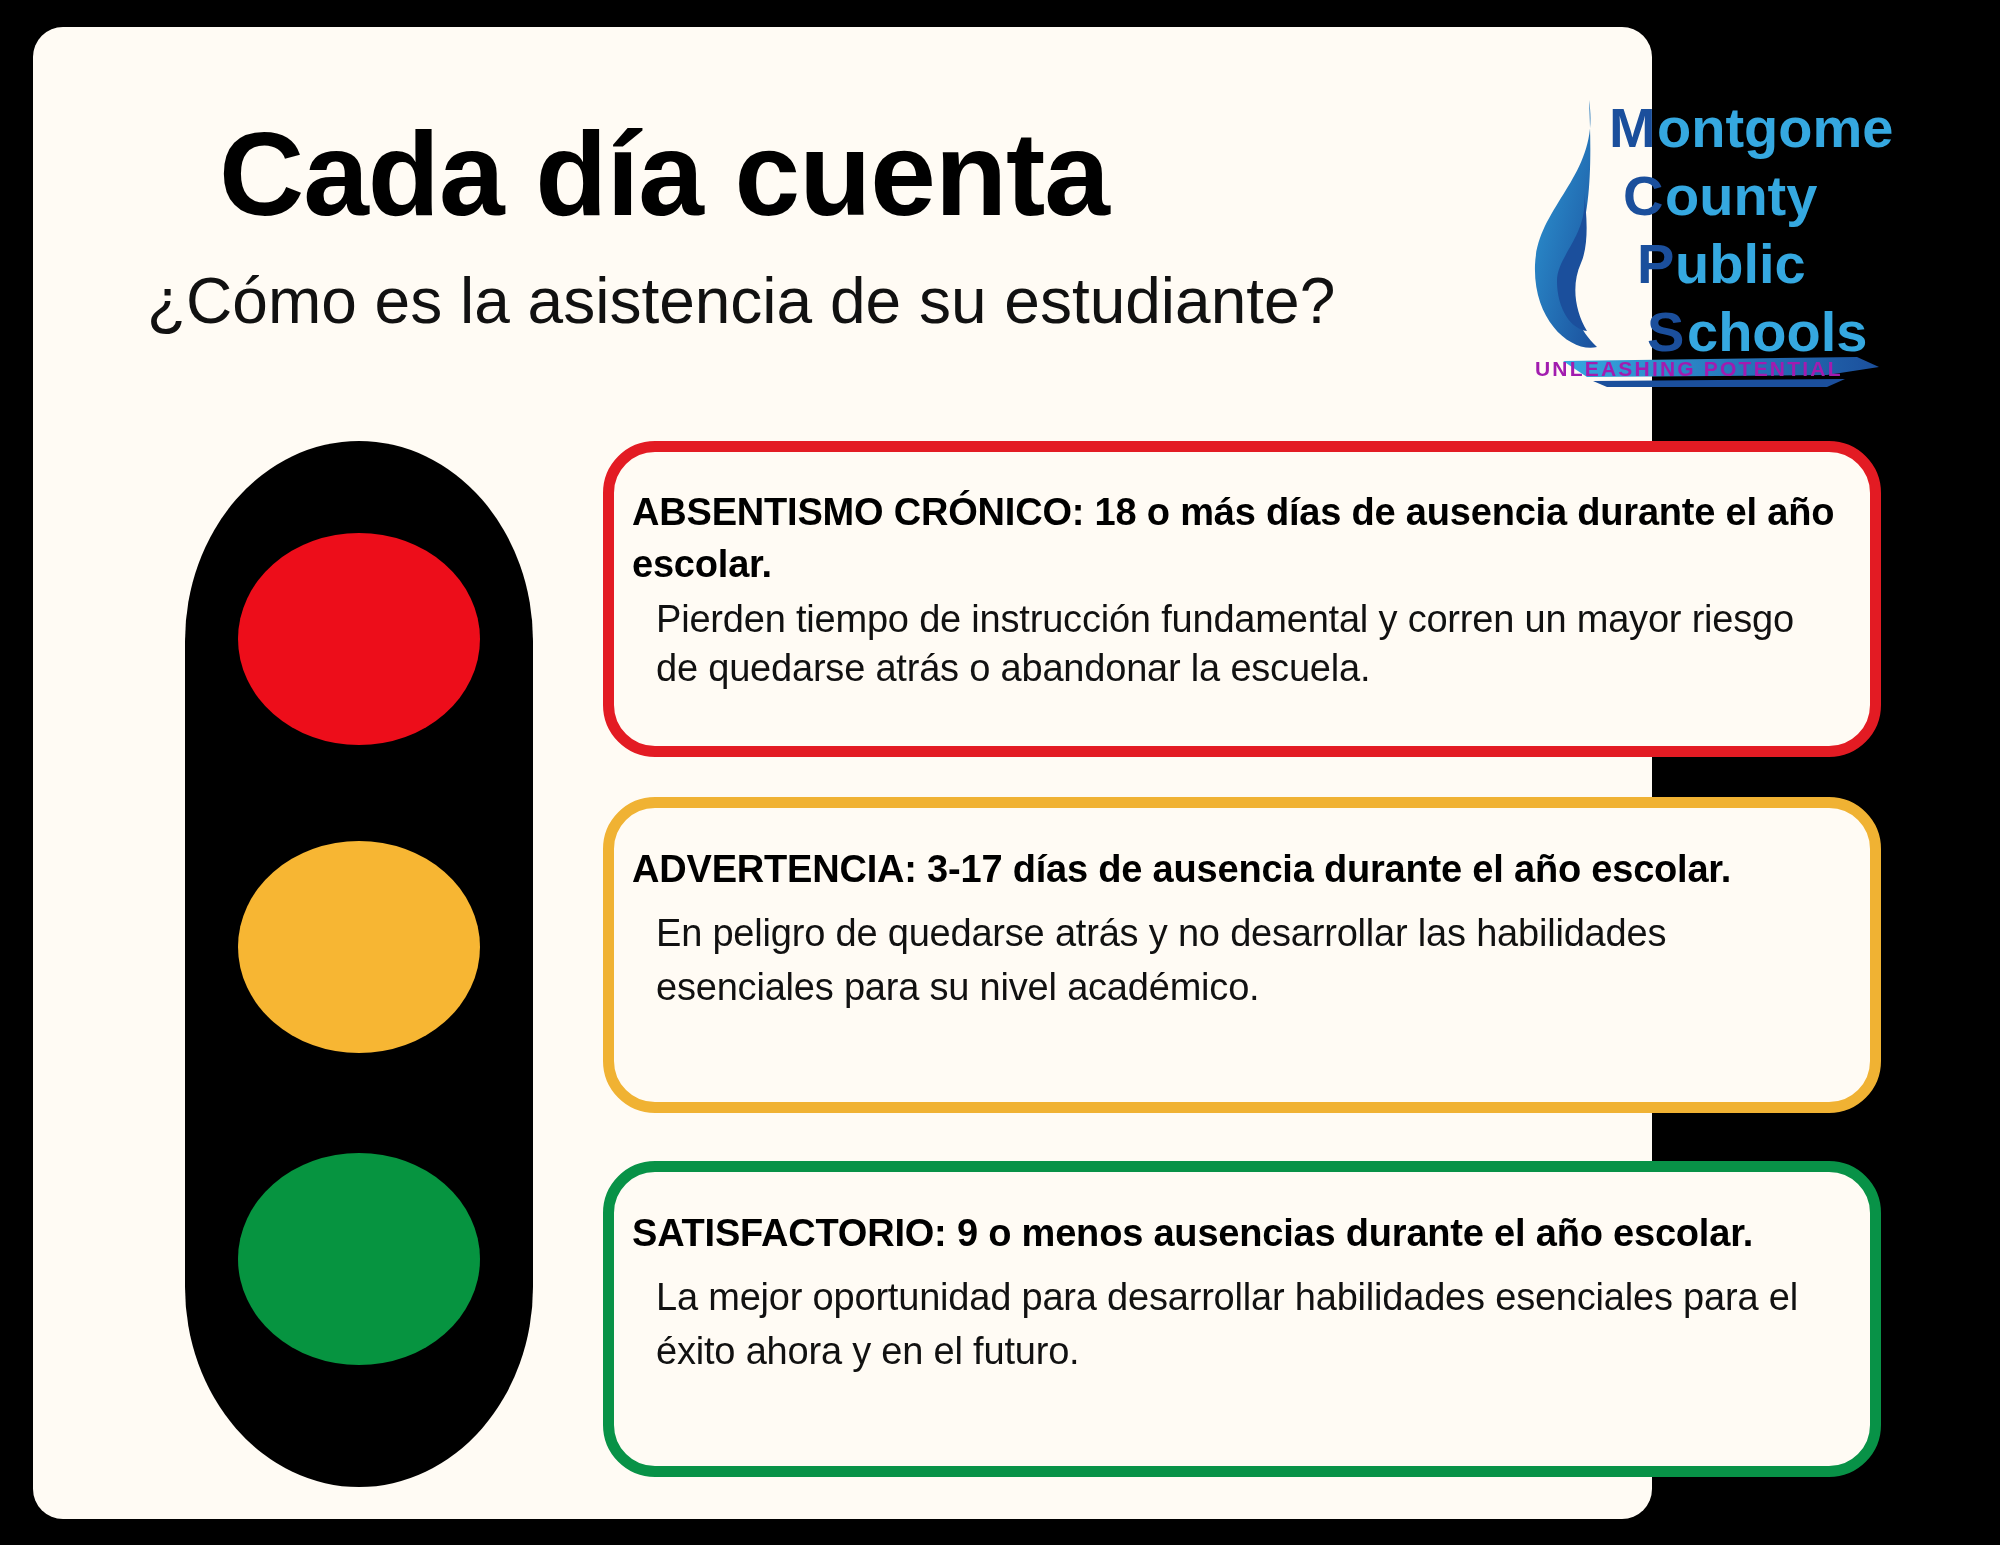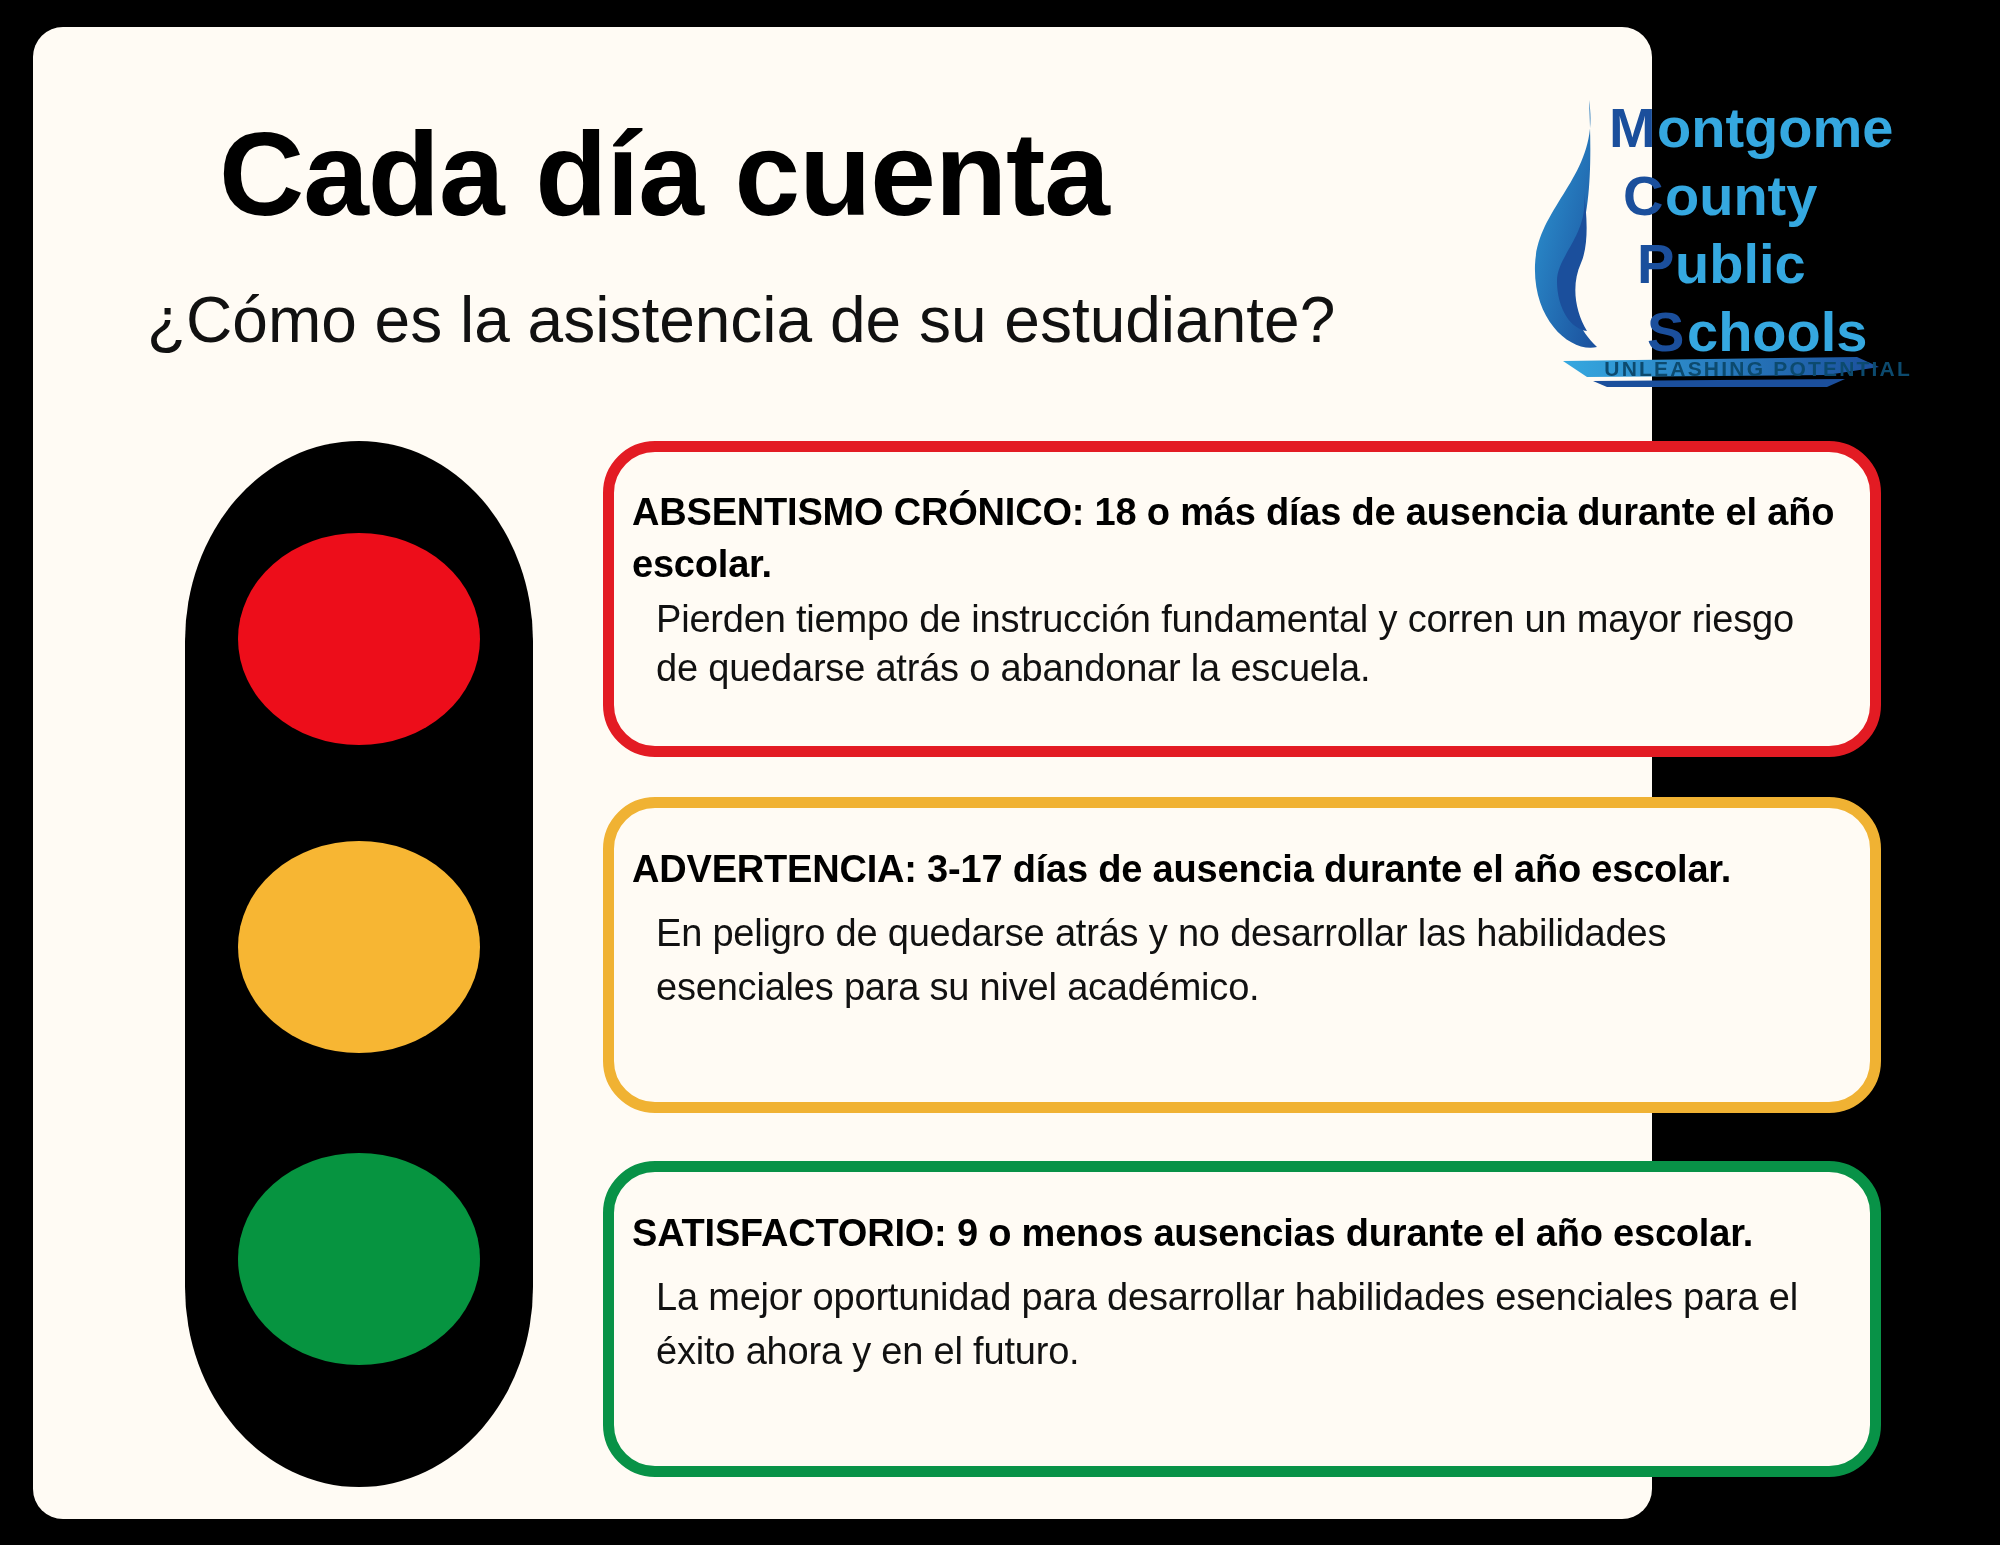--- a/index.html
+++ b/index.html
@@ -33,21 +33,21 @@
     font-size:118px;
     font-weight:bold;
     letter-spacing:-1px;
     color:#000000;
     line-height:1.0;
     white-space:nowrap;
     font-stretch:condensed;
   }
   .subtitle {
     position:absolute;
-    left:114px; top:261px;
+    left:114px; top:242px;
     font-size:64px;
     font-weight:400;
     color:#111111;
     line-height:1.0;
     white-space:nowrap;
   }
 
   
   .logo {
     position:absolute;
@@ -154,21 +154,21 @@
 
           <text x="120" y="266" font-size="56" fill="#1B4F9C">S</text>
           <text x="160" y="266" font-size="56" fill="#35A8E0">chools</text>
         </g>
 
         <g>
           <path d="M36 276 L 330 272 L 352 282 L 300 290 L 60 292 Z" fill="url(#swooshGrad)"></path>
           <path d="M66 296 L 318 294 L 300 302 L 80 302 Z" fill="#1B4F9C"></path>
         </g>
       </svg>
-      <span style="position:absolute;left:15px;top:272px;width:370px;text-align:right;font-size:21px;font-weight:bold;letter-spacing:2.2px;color:#0c4a6e;">UNLEASHING POTENTIAL</span>
+      <span style="position:absolute;left:8px;top:272px;width:370px;text-align:left;font-size:21px;font-weight:bold;letter-spacing:2.2px;color:#a21caf;">UNLEASHING POTENTIAL</span>
     </div>
 
     <div class="traffic-light">
       <div class="tl-housing"></div>
       <div class="lamp lamp-red"></div>
       <div class="lamp lamp-amber"></div>
       <div class="lamp lamp-green"></div>
     </div>
 
     <div class="info info-red">

